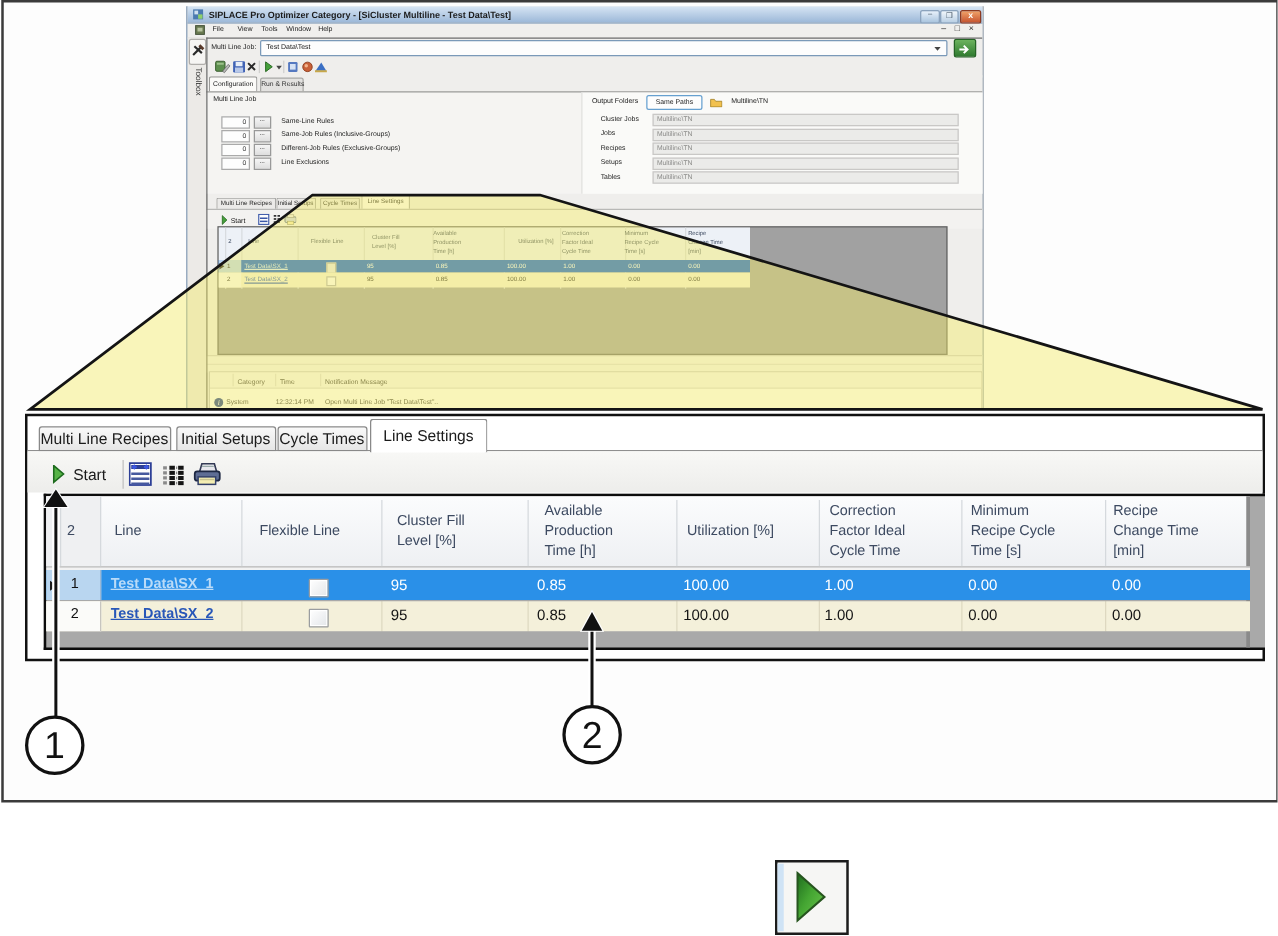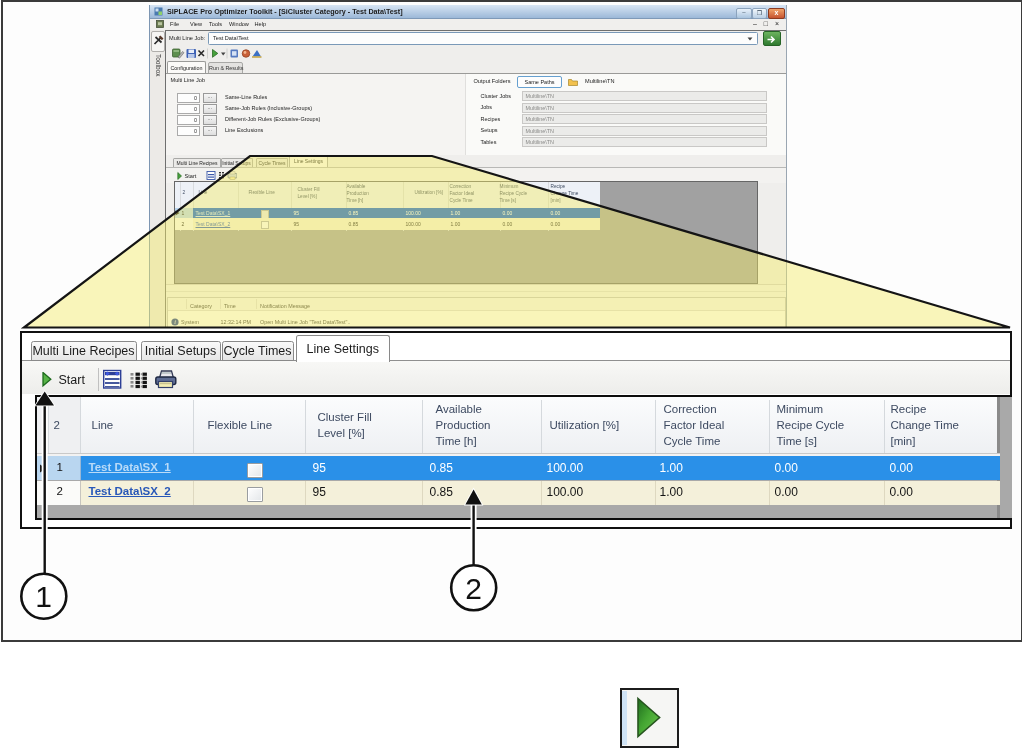--- a/index.html
+++ b/index.html
@@ -43,21 +43,21 @@
   <div id="frame"></div>
 
   <div id="shot" class="abs" style="left:149px;top:5px;width:636px;height:323px;background:#efeeec;border-left:1.5px solid #7d96b2;border-right:1.5px solid #9aa6b2;font-family:'Liberation Sans',sans-serif;overflow:hidden;filter:blur(0.4px);">
 
     <div class="abs" style="left:0;top:0;width:636px;height:12.5px;background:linear-gradient(#d7e5f4,#9cb8d8);border-bottom:1px solid #7e99b8;">
       <svg class="abs" style="left:4px;top:2px;" width="9" height="9">
           <rect x="0.5" y="0.5" width="8" height="8" fill="#4a7ab0"></rect>
           <rect x="1.5" y="1.5" width="3" height="3" fill="#cfe0f0"></rect>
           <rect x="4.5" y="4.5" width="3.5" height="3.5" fill="#8fd06a"></rect>
         </svg>
-      <div class="abs" style="left:17px;top:2px;font-size:7.2px;font-weight:bold;color:#1c1c1c;white-space:nowrap;">SIPLACE Pro Optimizer Toolkit - [SiCluster Category - Test Data\Test]</div>
+      <div class="abs" style="left:17px;top:2px;font-size:7.2px;font-weight:bold;color:#1c1c1c;white-space:nowrap;">SIPLACE Pro Optimizer Category - [SiCluster Multiline - Test Data\Test]</div>
       <div class="abs" style="left:586px;top:3px;width:14px;height:8.5px;background:linear-gradient(#e8f1fa,#a9c4de);border:1px solid #8ba3bd;border-radius:2px;font-size:6px;color:#345;text-align:center;line-height:7px;">–</div>
       <div class="abs" style="left:602px;top:3px;width:13px;height:8.5px;background:linear-gradient(#f2f7fb,#b9cfe4);border:1px solid #8ba3bd;border-radius:2px;font-size:6px;color:#345;text-align:center;line-height:8px;">❐</div>
       <div class="abs" style="left:618px;top:3px;width:15px;height:8.5px;background:linear-gradient(#f0a268,#c65430);border:1px solid #8d3a20;border-radius:2px;font-size:7px;font-weight:bold;color:#fff;text-align:center;line-height:8.5px;">x</div>
     </div>
 
     <div class="abs" style="left:0;top:13.5px;width:636px;height:11px;background:#f0efed;border-bottom:1px solid #d8d7d5;">
       <svg class="abs" style="left:6px;top:1.5px;" width="8" height="8">
           <rect x="0.5" y="0.5" width="7" height="7" fill="#6a7a50" stroke="#45523a" stroke-width="0.8"></rect>
           <rect x="2" y="2.2" width="4" height="3" fill="#b8c4a0"></rect>
         </svg>

